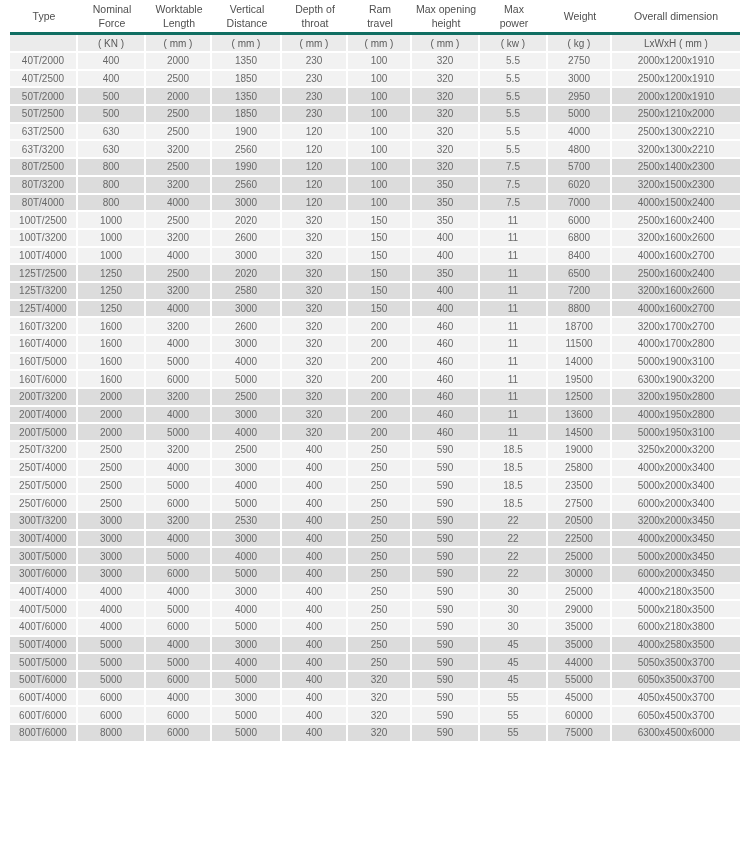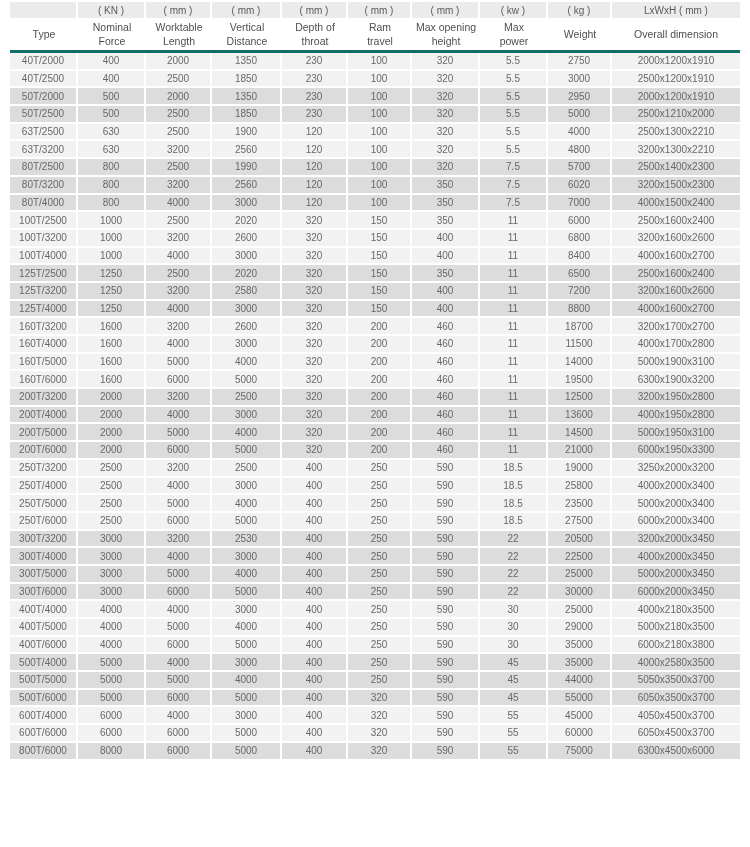--- a/index.html
+++ b/index.html
@@ -73,50 +73,50 @@
       <col style="width:70px">
         <col style="width:66px">
         <col style="width:64px">
       <col style="width:68px">
         <col style="width:68px">
         <col style="width:64px">
       <col style="width:128px">
     </colgroup>
     <thead>
       <tr>
-          <th class="col-unit"></th>
-          <th class="col-unit">( KN )</th>
-          <th class="col-unit">( mm )</th>
-          <th class="col-unit">( mm )</th>
-          <th class="col-unit">( mm )</th>
-          <th class="col-unit">( mm )</th>
-          <th class="col-unit">( mm )</th>
-          <th class="col-unit">( kw )</th>
-          <th class="col-unit">( kg )</th>
-          <th class="col-unit">LxWxH ( mm )</th>
-        </tr>
-      <tr>
           <th class="col-label">Type</th>
           <th class="col-label">Nominal
 Force</th>
           <th class="col-label">Worktable
 Length</th>
           <th class="col-label">Vertical
 Distance</th>
           <th class="col-label">Depth of
 throat</th>
           <th class="col-label">Ram
 travel</th>
           <th class="col-label">Max opening
 height</th>
           <th class="col-label">Max
 power</th>
           <th class="col-label">Weight</th>
           <th class="col-label">Overall dimension</th>
         </tr>
+      <tr>
+          <th class="col-unit"></th>
+          <th class="col-unit">( KN )</th>
+          <th class="col-unit">( mm )</th>
+          <th class="col-unit">( mm )</th>
+          <th class="col-unit">( mm )</th>
+          <th class="col-unit">( mm )</th>
+          <th class="col-unit">( mm )</th>
+          <th class="col-unit">( kw )</th>
+          <th class="col-unit">( kg )</th>
+          <th class="col-unit">LxWxH ( mm )</th>
+        </tr>
     </thead>
     <tbody>
         <tr class="light">
           <td>40T/2000</td>
           <td>400</td>
           <td>2000</td>
           <td>1350</td>
           <td>230</td>
           <td>100</td>
           <td>320</td>
@@ -369,32 +369,20 @@
           <td>2000</td>
           <td>5000</td>
           <td>4000</td>
           <td>320</td>
           <td>200</td>
           <td>460</td>
           <td>11</td>
           <td>14500</td>
           <td>5000x1950x3100</td>
         </tr>
-        <tr class="dark">
-          <td>200T/6000</td>
-          <td>2000</td>
-          <td>6000</td>
-          <td>5000</td>
-          <td>320</td>
-          <td>200</td>
-          <td>460</td>
-          <td>11</td>
-          <td>21000</td>
-          <td>6000x1950x3300</td>
-        </tr>
         <tr class="light">
           <td>250T/3200</td>
           <td>2500</td>
           <td>3200</td>
           <td>2500</td>
           <td>400</td>
           <td>250</td>
           <td>590</td>
           <td>18.5</td>
           <td>19000</td>

